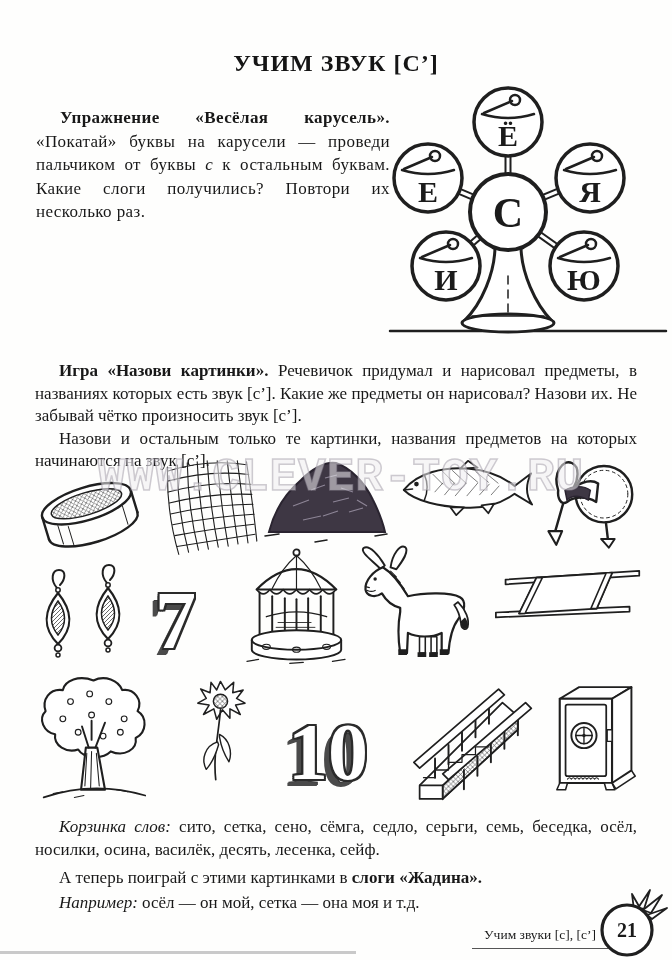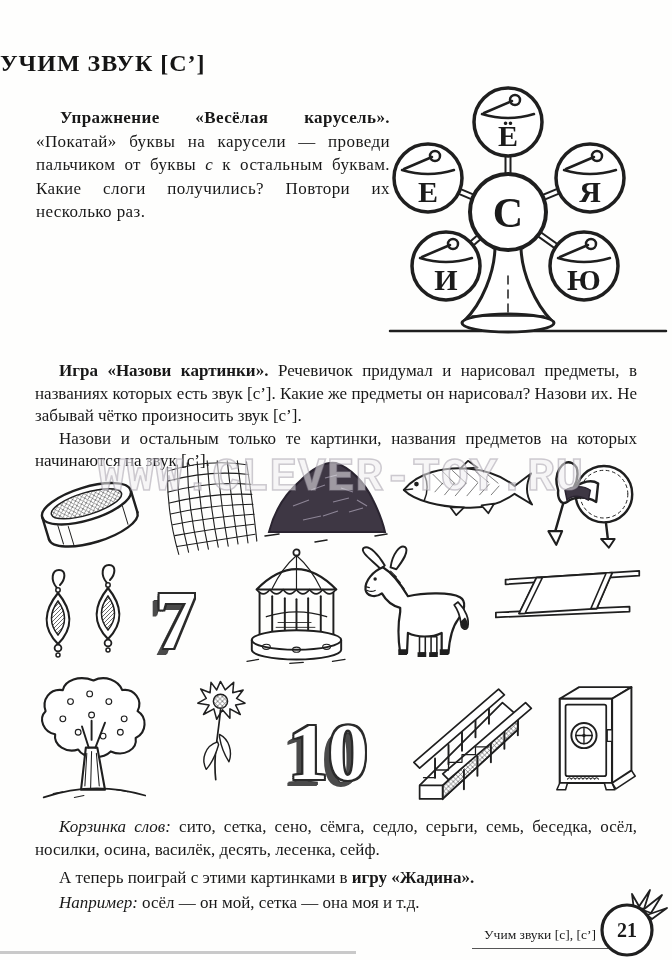--- a/index.html
+++ b/index.html
@@ -1,19 +1,19 @@
 <!DOCTYPE html>
 <html><head>
 <meta charset="utf-8">
 <style>
   html,body{margin:0;padding:0;background:#e8e8e8;}
   #page{position:relative;width:672px;height:960px;background:#fefefd;overflow:hidden;
         font-family:"Liberation Serif",serif;color:#1b1b1b;}
   .abs{position:absolute;}
-  #title{top:50px;left:0;width:672px;text-align:left;font-size:24px;font-weight:bold;
+  #title{top:50px;left:0;width:672px;text-align:center;font-size:24px;font-weight:bold;
          letter-spacing:1px;color:#151515;}
   .para{font-size:17px;line-height:22.5px;text-align:justify;text-indent:24px;color:#181818;margin-top:6px;}
   .lead-bold{font-weight:bold;}
   .lead-italic{font-style:italic;}
   #exercise{top:100px;left:36px;width:354px;letter-spacing:0.4px;line-height:23.5px;}
   #carousel-box{top:80px;left:388px;width:280px;height:272px;}
   #game{top:354px;left:35px;width:602px;}
   #game p{margin:0;}
   #picture-grid{top:446px;left:0;width:672px;height:364px;}
   .fig{position:absolute;}
@@ -369,21 +369,21 @@
     </div>
 
     <div id="watermark" class="abs" style="top:6px;left:48px;">WWW.CLEVER-TOY.RU</div>
   </div>
 
   <div id="basket" class="abs para">
     <span class="lead-italic">Корзинка слов:</span><span> сито, сетка, сено, сёмга, седло, серьги, семь, беседка, осёл, носилки, осина, василёк, десять, лесенка, сейф.</span>
   </div>
 
   <div id="greedy" class="abs para">
-    <span>А теперь поиграй с этими картинками в </span><span class="lead-bold">игру «Жадина».</span>
+    <span>А теперь поиграй с этими картинками в </span><span class="lead-bold">слоги «Жадина».</span>
   </div>
   <div id="footer-label" class="abs">Учим звуки [с], [с’]</div>
 
   <div id="example" class="abs para">
     <span class="lead-italic">Например:</span><span> осёл — он мой, сетка — она моя и т.д.</span>
   </div>
   <div id="badge" class="abs">
     <svg width="72" height="72" viewBox="0 0 72 72">
       <path class="fw" d="M42,22 L54,4 L48,23 Z" stroke-width="1.8"></path>
       <path class="fw" d="M47,24 L66,9 L55,27 Z" stroke-width="1.8"></path>

